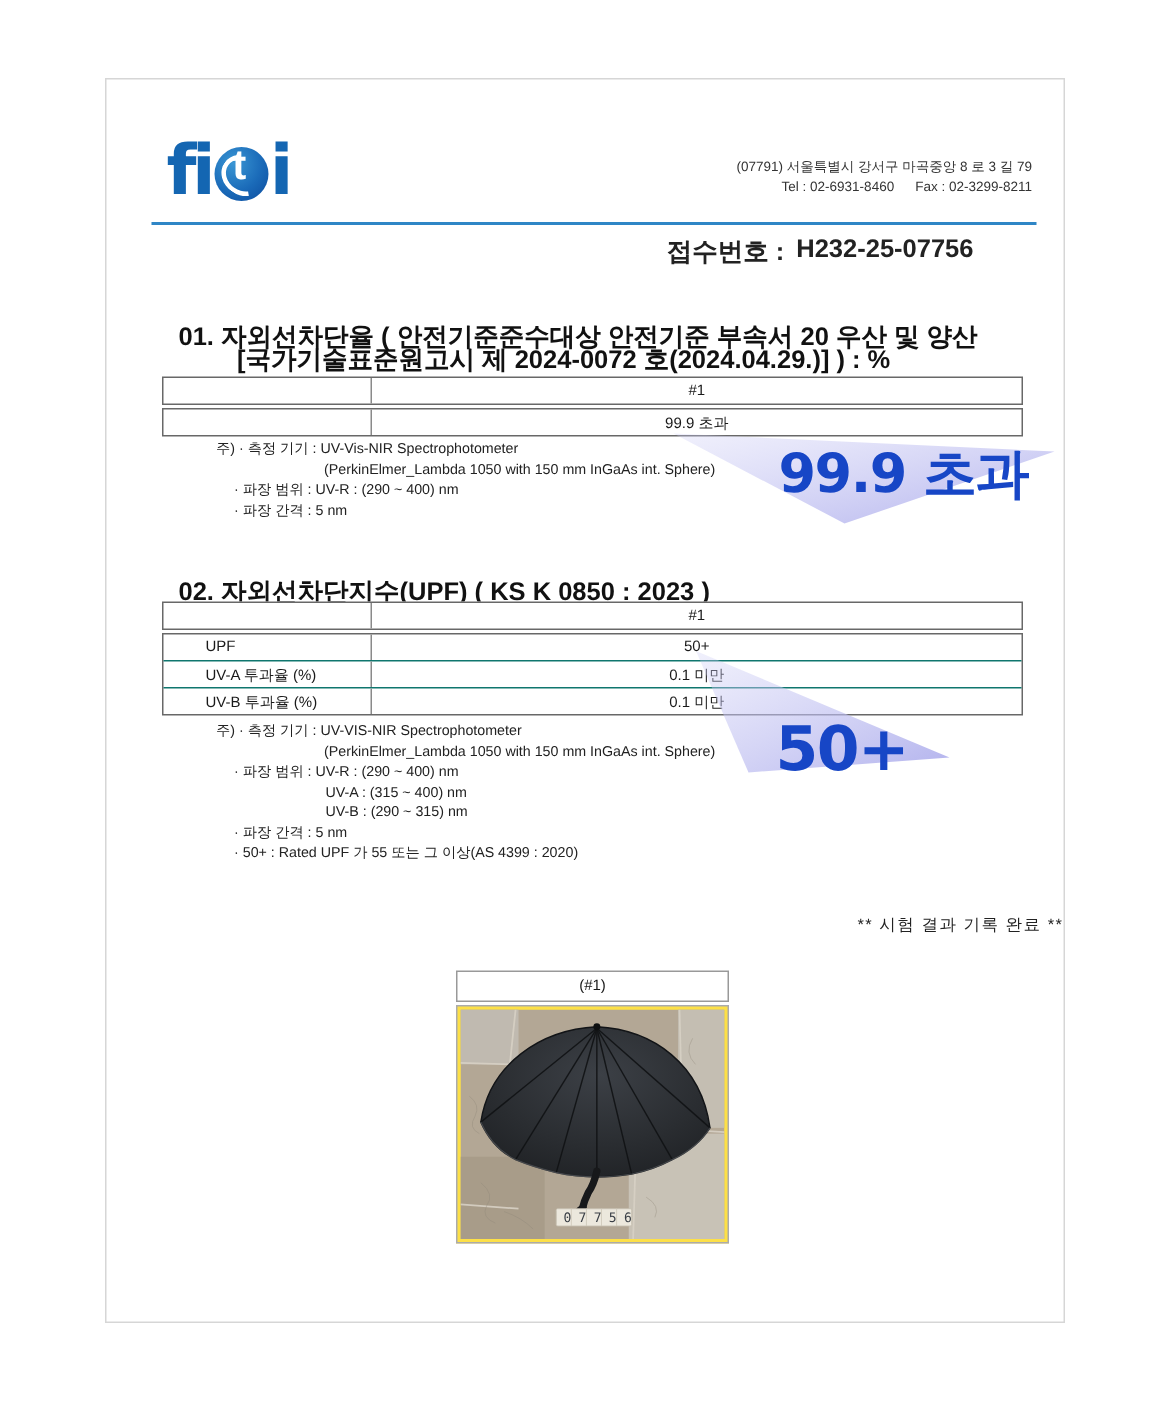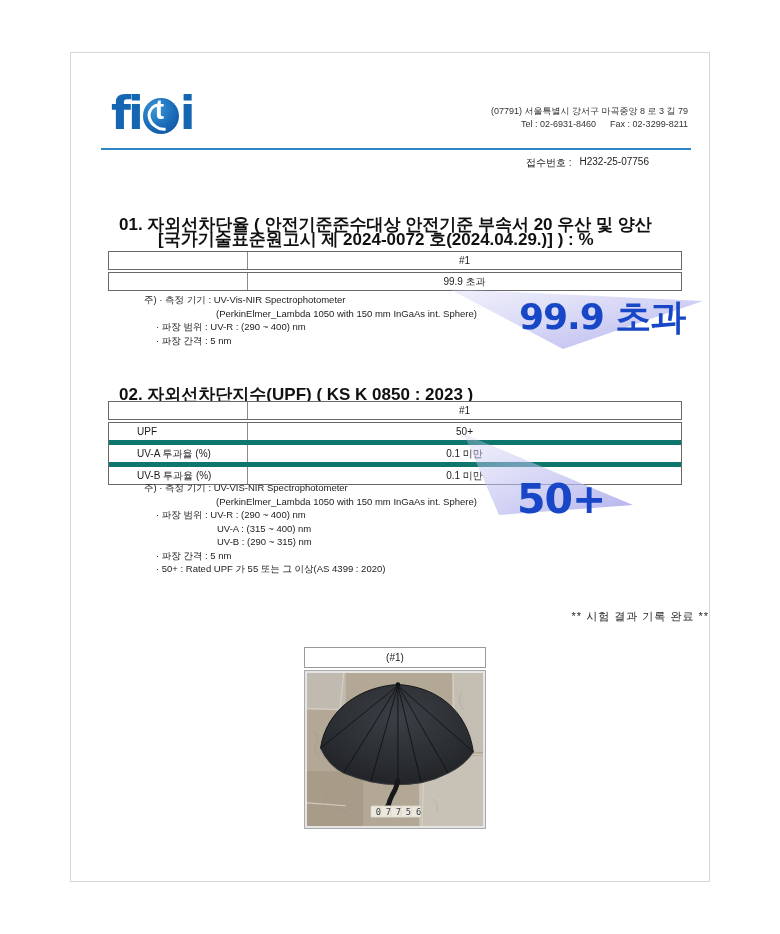--- a/index.html
+++ b/index.html
@@ -20,32 +20,32 @@
                border:3px solid rgba(255,255,255,.95); border-color:transparent transparent #fff #fff;
                border-radius:50%; transform:rotate(35deg); }
   .logo-t { position:absolute; left:12px; top:-4px; color:#fff; font-weight:800; font-size:28px; }
 
   .addr { position:absolute; right:21px; top:52px; text-align:center;
           font-size:9px; line-height:13px; color:#333;margin-left:28px; }
   .addr-row2 { display:flex; justify-content:flex-end; gap:14px; }
 
   .header-rule { position:absolute; left:30px; top:95px; width:590px; height:2px; background:#2f86c6; }
 
-  .receipt { position:absolute; right:60px; top:103px; font-size:10px; font-weight:400;
+  .receipt { position:absolute; right:60px; top:103px; font-size:17px; font-weight:700;
              color:#222; display:flex; gap:8px; }
 
   
   .sec-head { position:absolute; left:48px; font-size:17px; font-weight:700; color:#111; line-height:15px; }
   .sec-head .sub { margin-left:15px;padding-left:24px; }
 
   
   .tbl { position:absolute; left:37px; width:574px; }
   .tbl-box { border:1px solid #686868; box-sizing:border-box; background:#fff; }
   .tbl-box + .tbl-box { margin-top:2px; }
-  .t-row { display:flex; height:17px; align-items:stretch; border-top:5px solid #0f766e; }
+  .t-row { display:flex; height:17px; align-items:stretch; border-top:1px solid #0f766e; }
   .t-row:first-child { border-top:none; }
   .c-label { width:139px; border-right:1px solid #8a8a8a; box-sizing:border-box;
              padding-left:28px; font-size:10px; display:flex; align-items:center; }
   .c-value { flex:1; font-size:10px; display:flex; align-items:center; justify-content:center; }
 
   
   .notes { position:absolute; left:73px; font-size:9.5px; line-height:13.5px; color:#222; }
   .ind0 { margin-left:0; } .ind1 { margin-left:12px; } .ind2 { margin-left:72px; } .ind3 { margin-left:73px; }
 
   
@@ -56,21 +56,21 @@
   .callout-2 { left:446px; top:426px; font-size:41px; }
 
   .completion { position:absolute; left:0; top:556px; width:100%; text-align:right;
                 font-size:11px; letter-spacing:1px; color:#222; }
 
   
   .caption-box { position:absolute; left:233px; top:594px; width:182px; height:21px;
                  border:1px solid #999; box-sizing:border-box; display:flex;
                  align-items:center; justify-content:center; font-size:10px; }
   .photo-box { position:absolute; left:233px; top:617px; width:182px; height:159px;
-               border:1px solid #ababab; box-sizing:border-box; padding:2px; background:#e5e5e5; }
+               border:1px solid #ababab; box-sizing:border-box; padding:2px; background:#fde047; }
   .photo-box svg { display:block; width:100%; height:100%; }
 </style>
 </head>
 <body>
 
 <div class="page">
 
   <div class="logo">
     <span class="logo-txt">fi</span>
       <span class="logo-disc">

